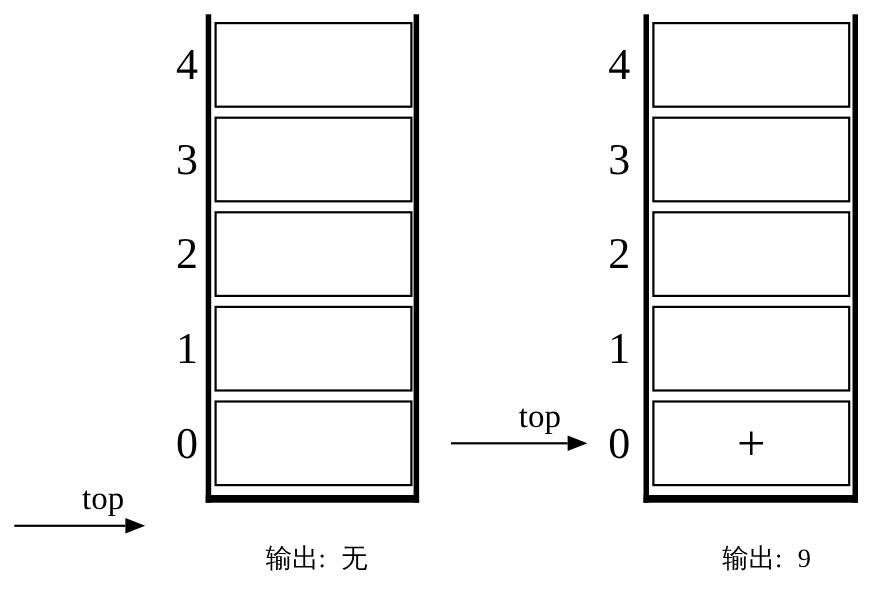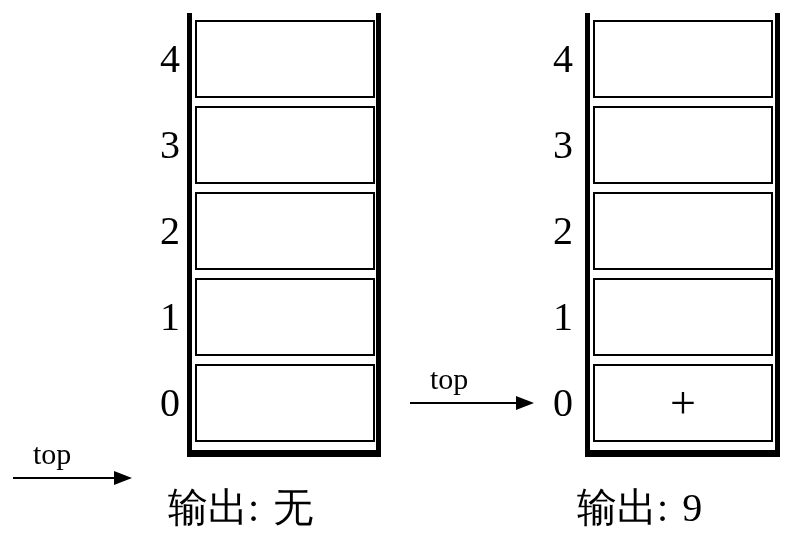--- a/index.html
+++ b/index.html
@@ -64,28 +64,28 @@
     height: 0;
     border-left: 18px solid #000000;
     border-top: 7px solid transparent;
     border-bottom: 7px solid transparent;
   }
   .arrow-label {
     position: absolute;
     width: 80px;
     height: 34px;
     line-height: 34px;
-    text-align: left;
+    text-align: right;
     font-size: 30px;
   }
   .output {
     position: absolute;
     width: 240px;
-    text-align: left;
-    font-size: 40px;
+    text-align: center;
+    font-size: 24px;
     line-height: 36px;
     white-space: nowrap;
   }
   .output-value {
     margin-left: 14px;
   }
 </style>
 </head>
 <body>
 

